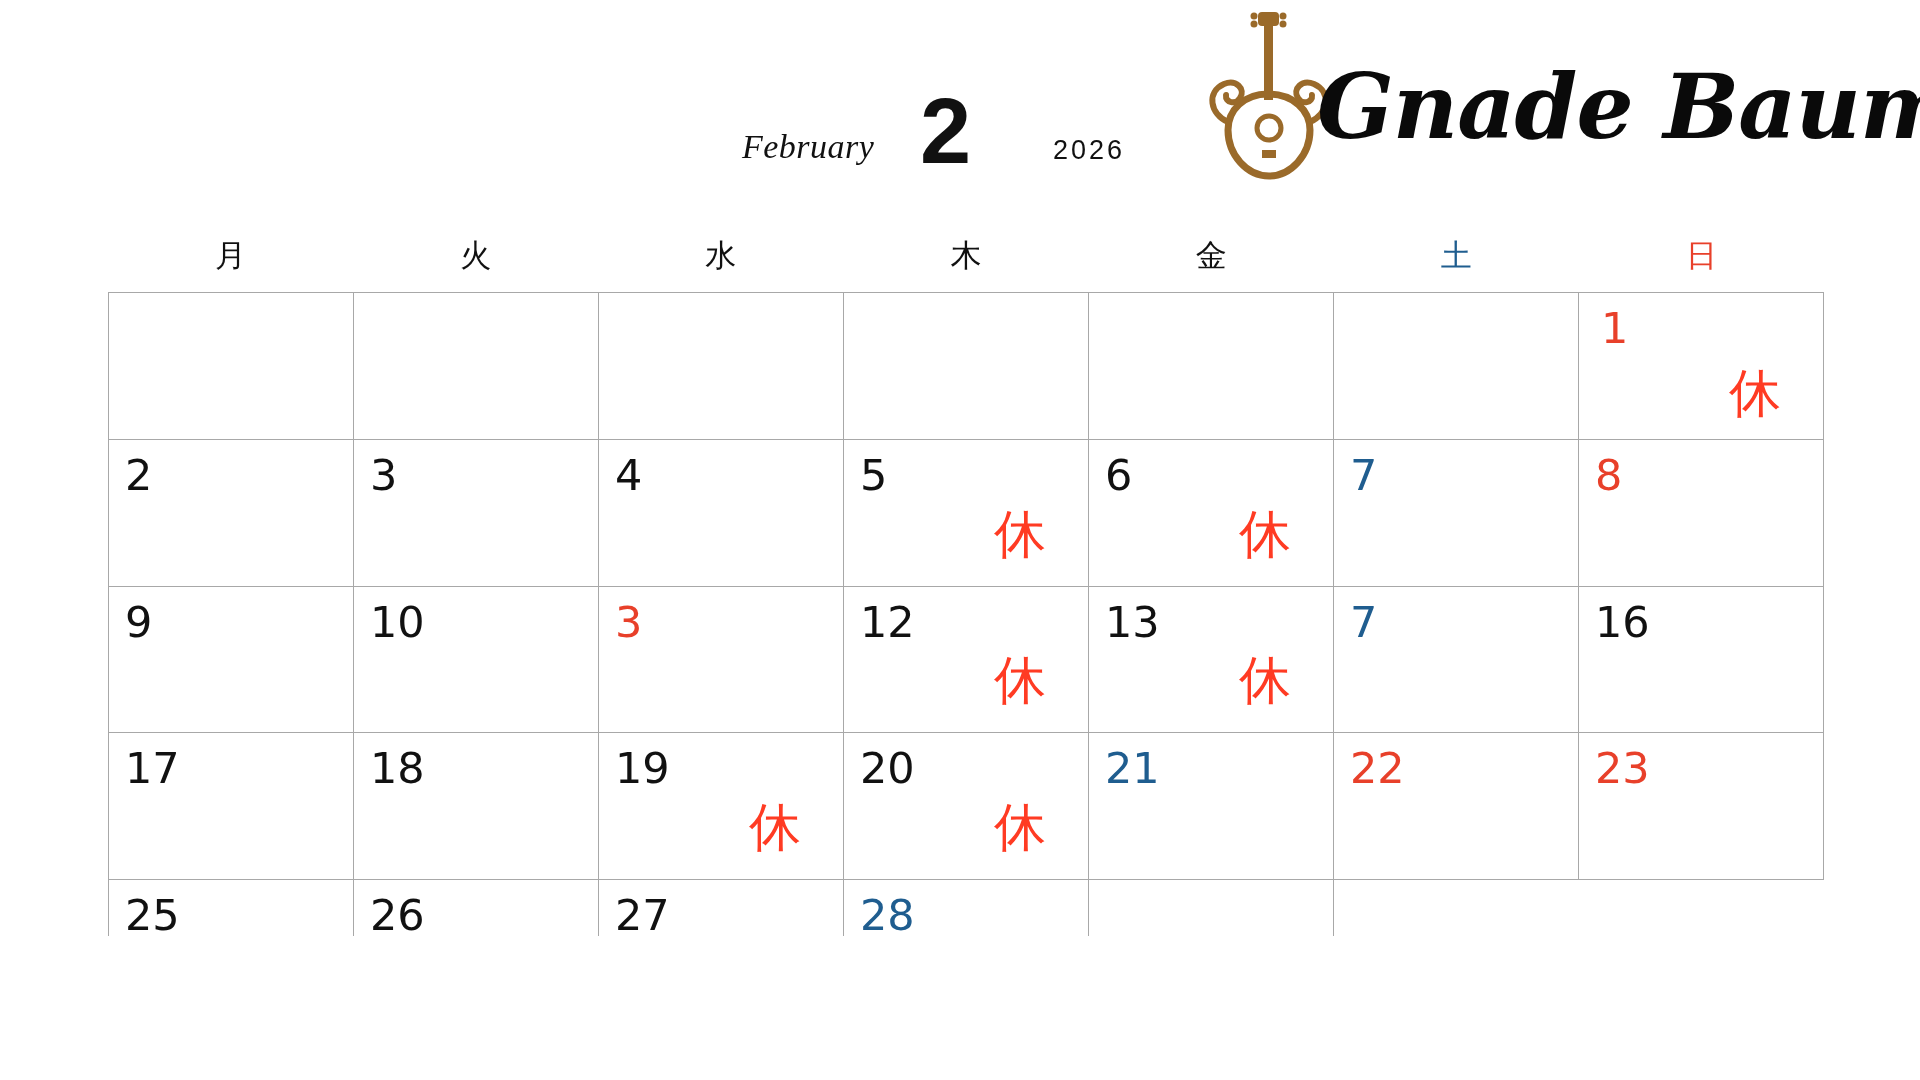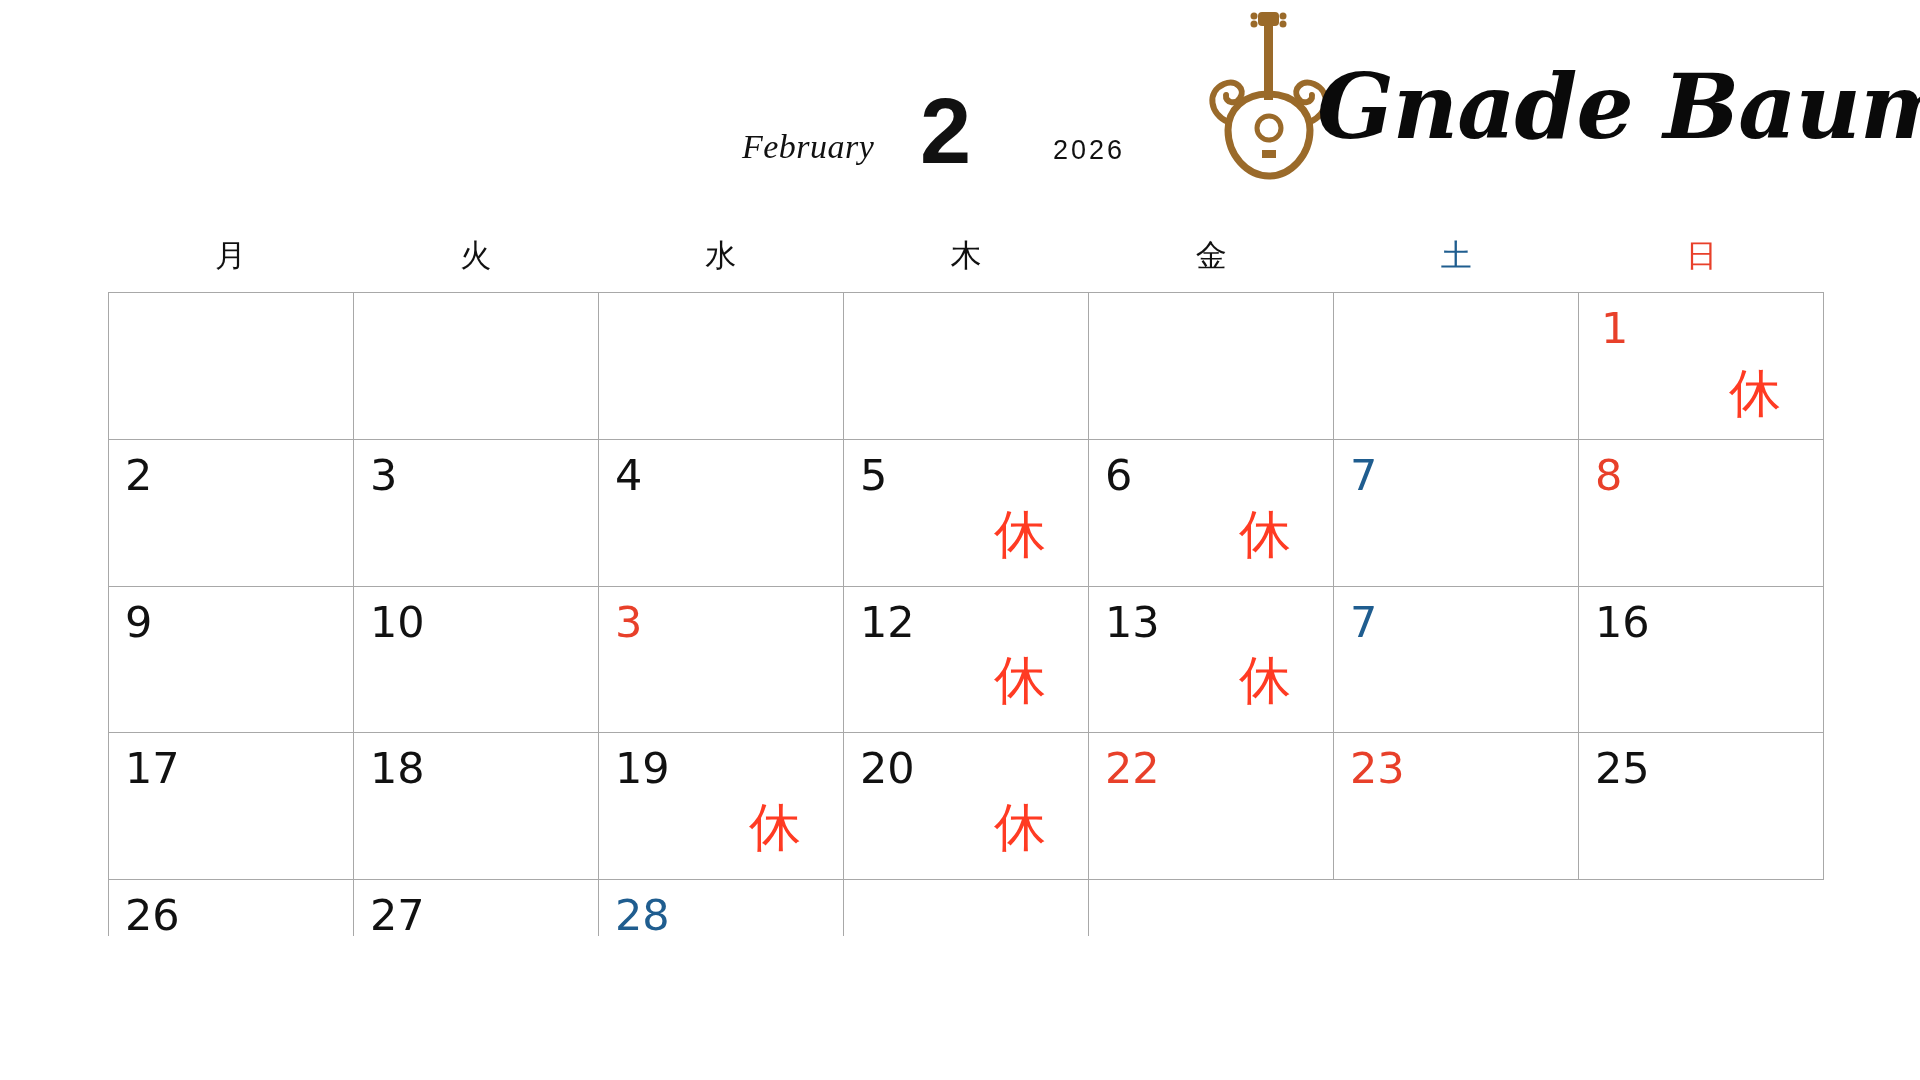--- a/index.html
+++ b/index.html
@@ -268,20 +268,23 @@
       </div>
       <div class="cell">
         <div class="daynum">19</div>
         <div class="closed">休</div>
       </div>
       <div class="cell">
         <div class="daynum">20</div>
         <div class="closed">休</div>
       </div>
       <div class="cell">
+        <div class="daynum sat">21</div>
+      </div>
+      <div class="cell">
         <div class="daynum sun">22</div>
       </div>
       <div class="cell">
         <div class="daynum holiday">23</div>
       </div>
       <div class="cell">
         <div class="daynum">25</div>
       </div>
       <div class="cell">
         <div class="daynum">26</div>

